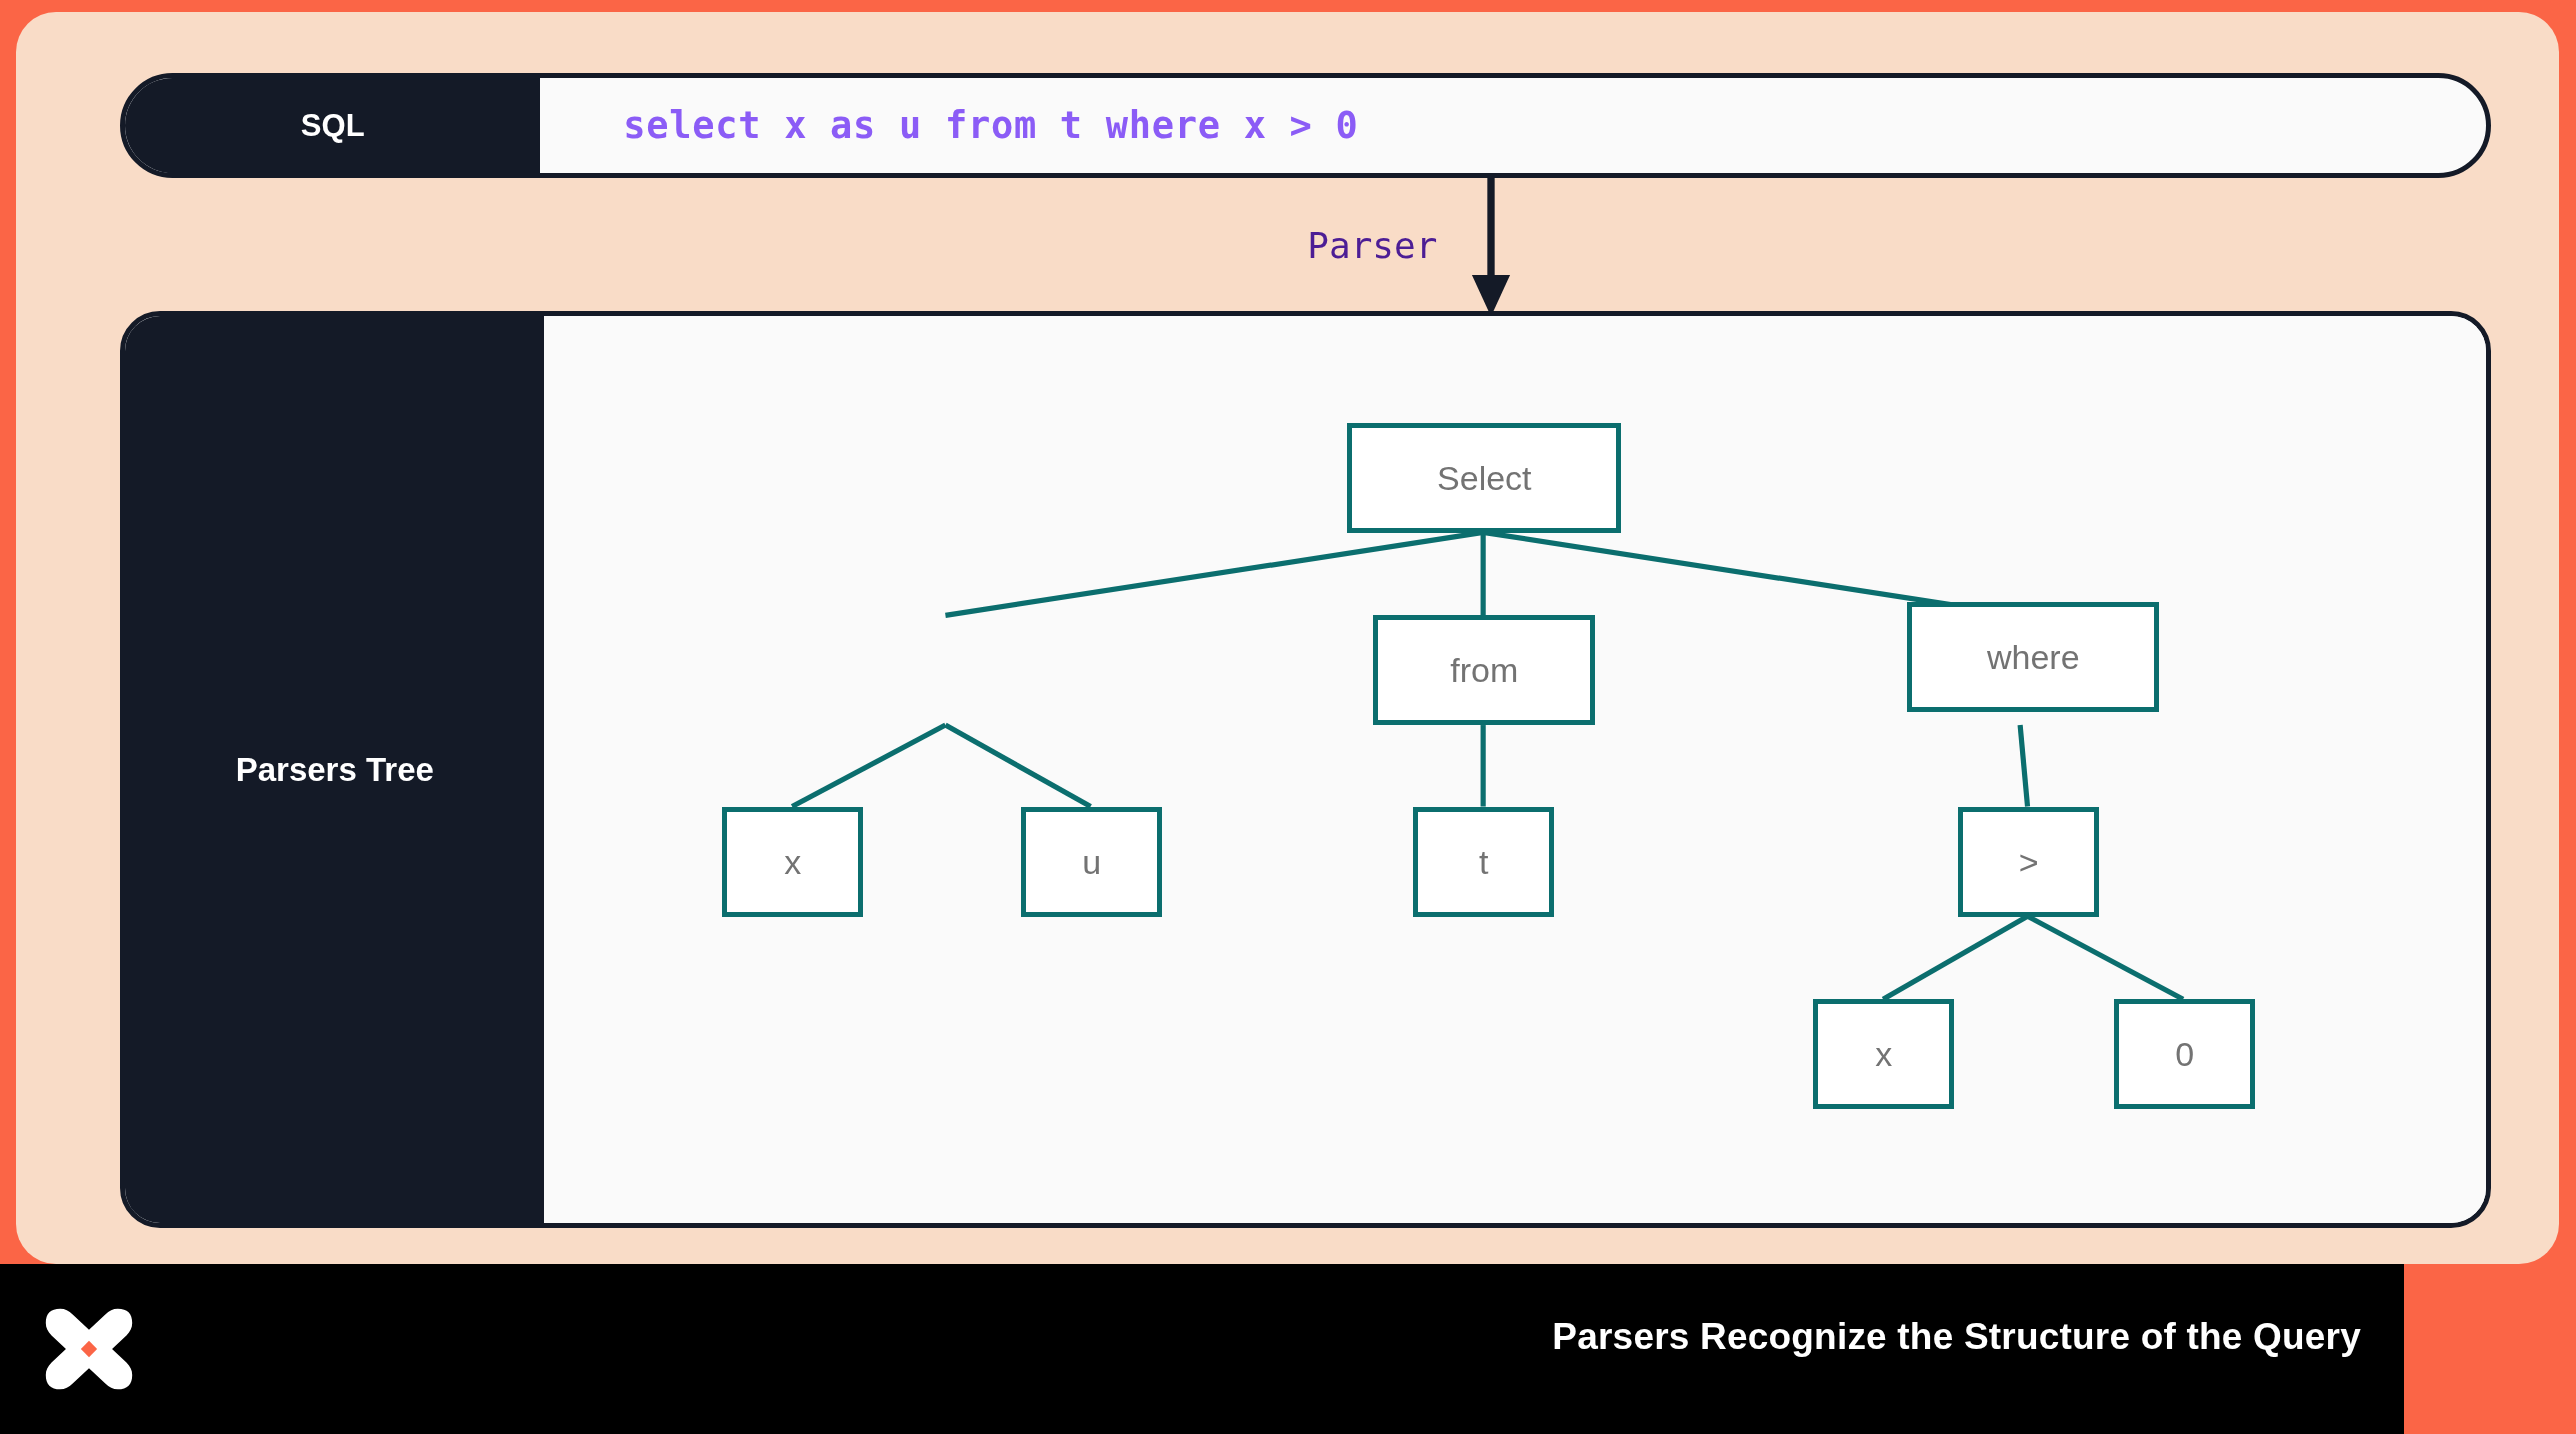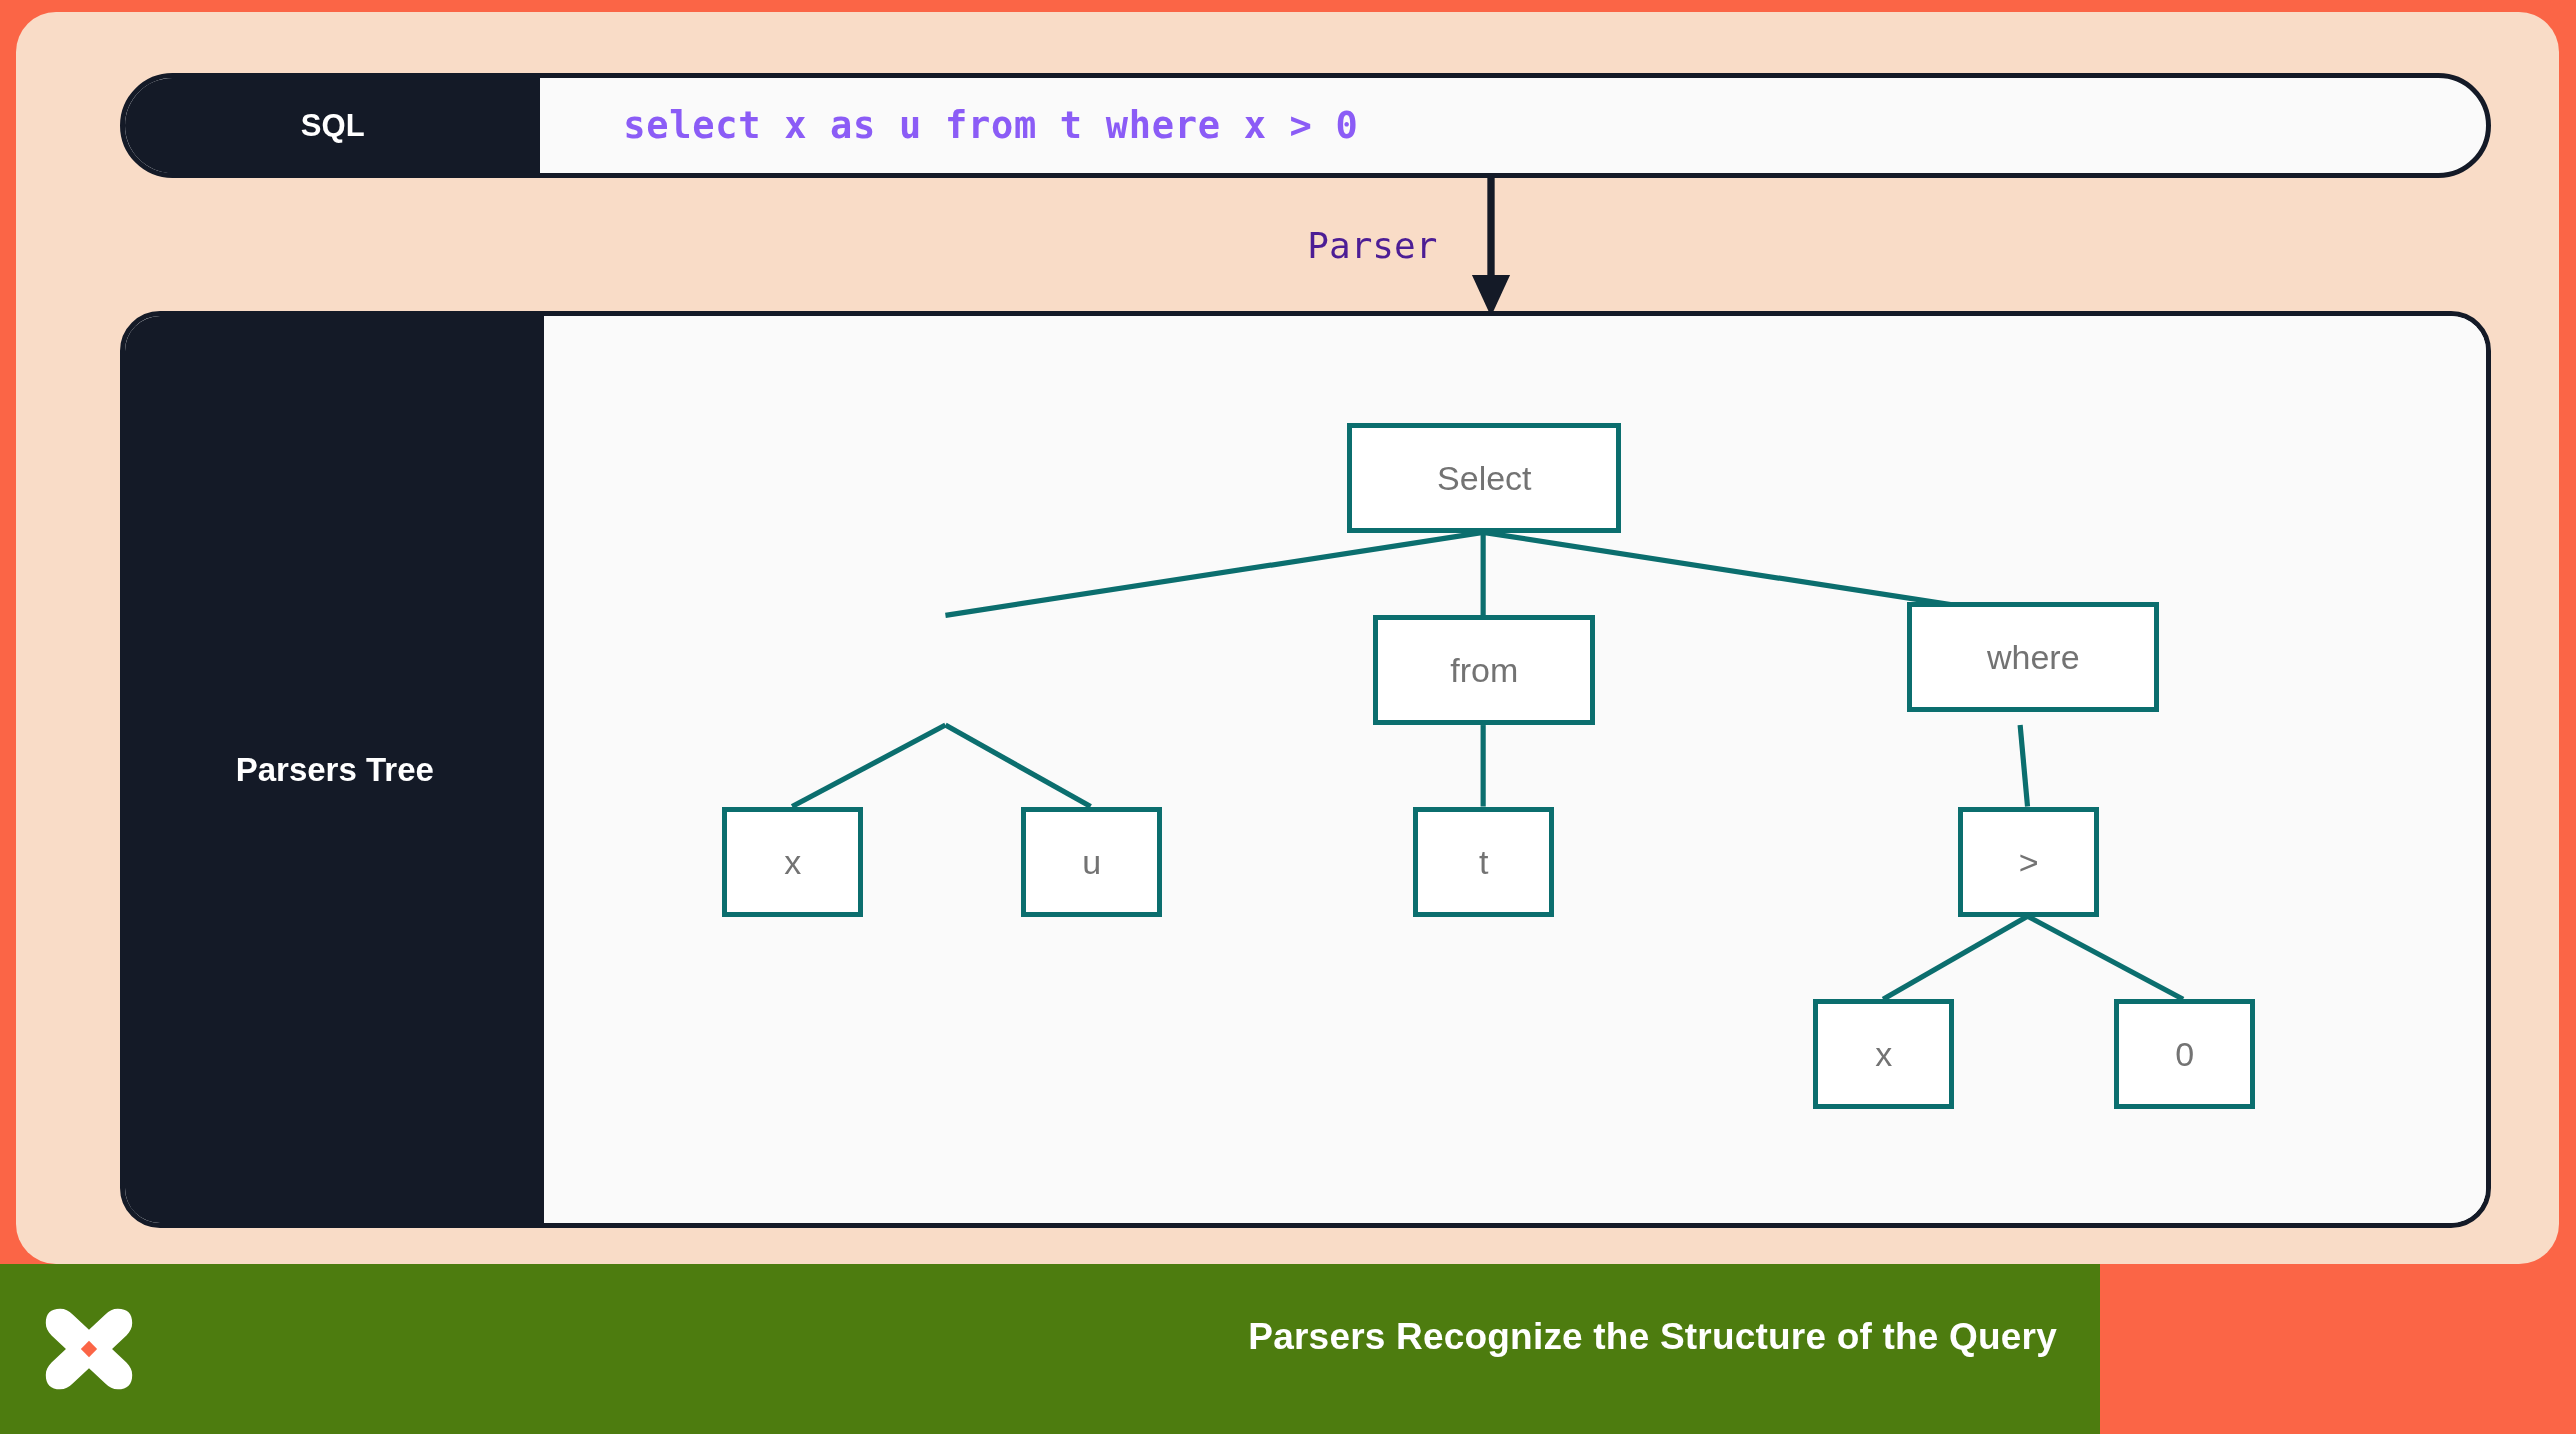--- a/index.html
+++ b/index.html
@@ -143,23 +143,23 @@
     font-family: Liberation Sans, sans-serif;
     font-size: 34px;
     white-space: pre;
   }
 
   
   #footer {
     position: absolute;
     left: 0;
     top: 1264px;
-    width: 2100px;
+    width: 2404px;
     height: 170px;
-    background: #4d7c0f;
+    background: #000000;
   }
   #footer-logo {
     position: absolute;
     left: 41px;
     top: 37px;
     width: 96px;
     height: 96px;
   }
   #footer-caption {
     position: absolute;

